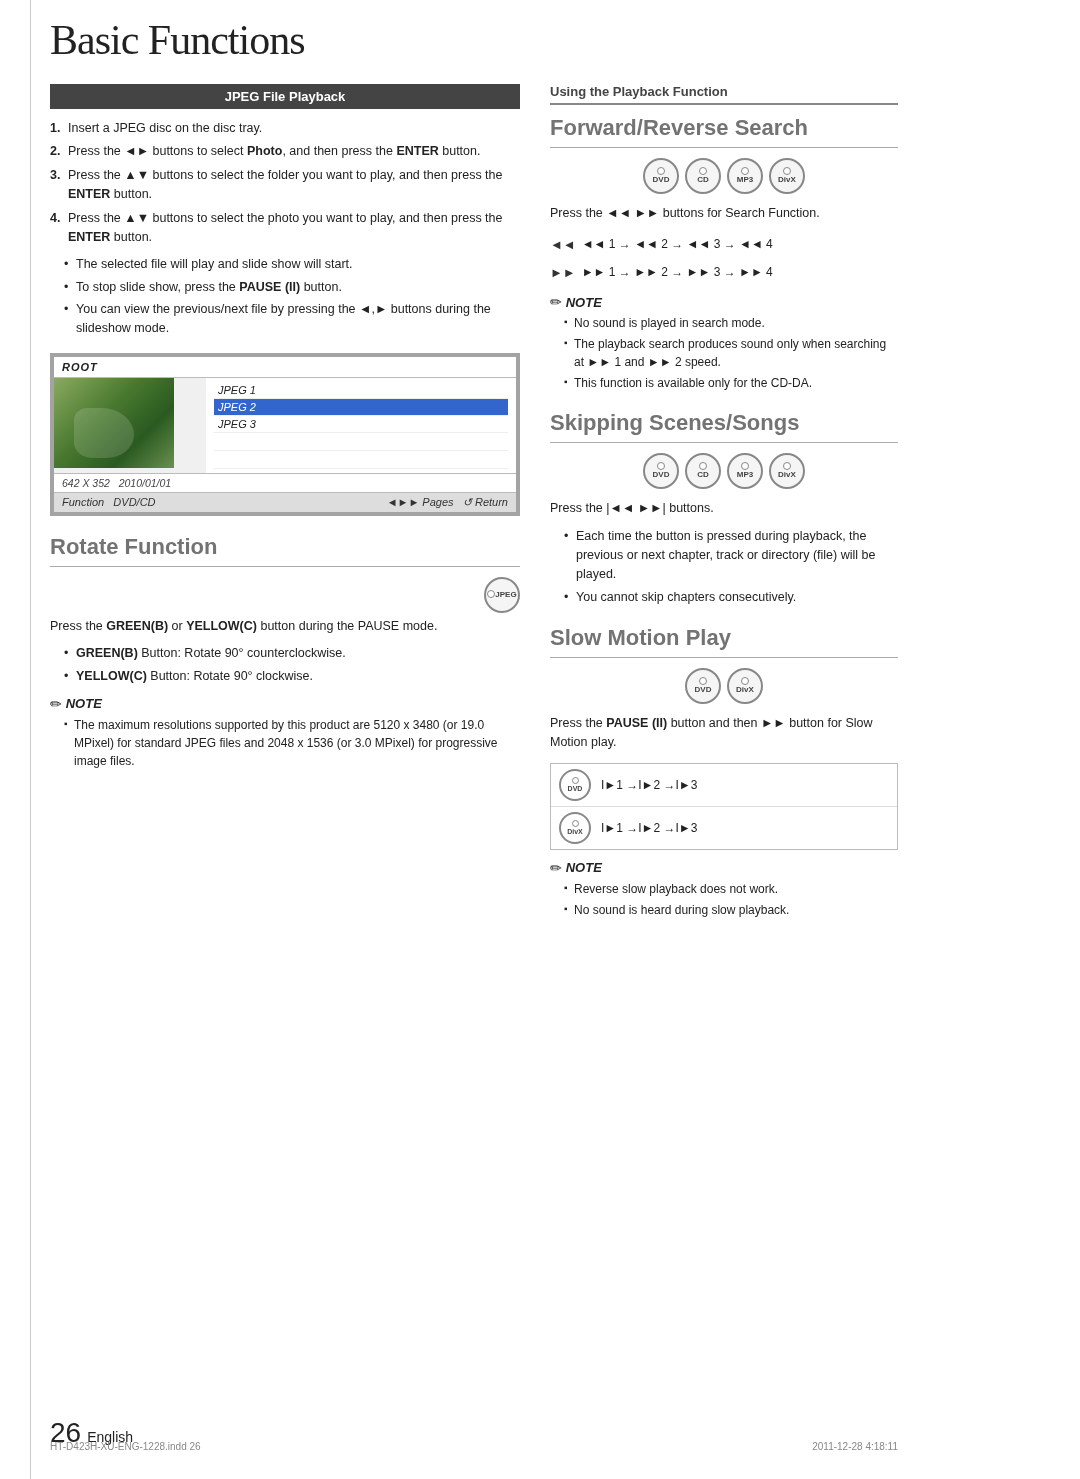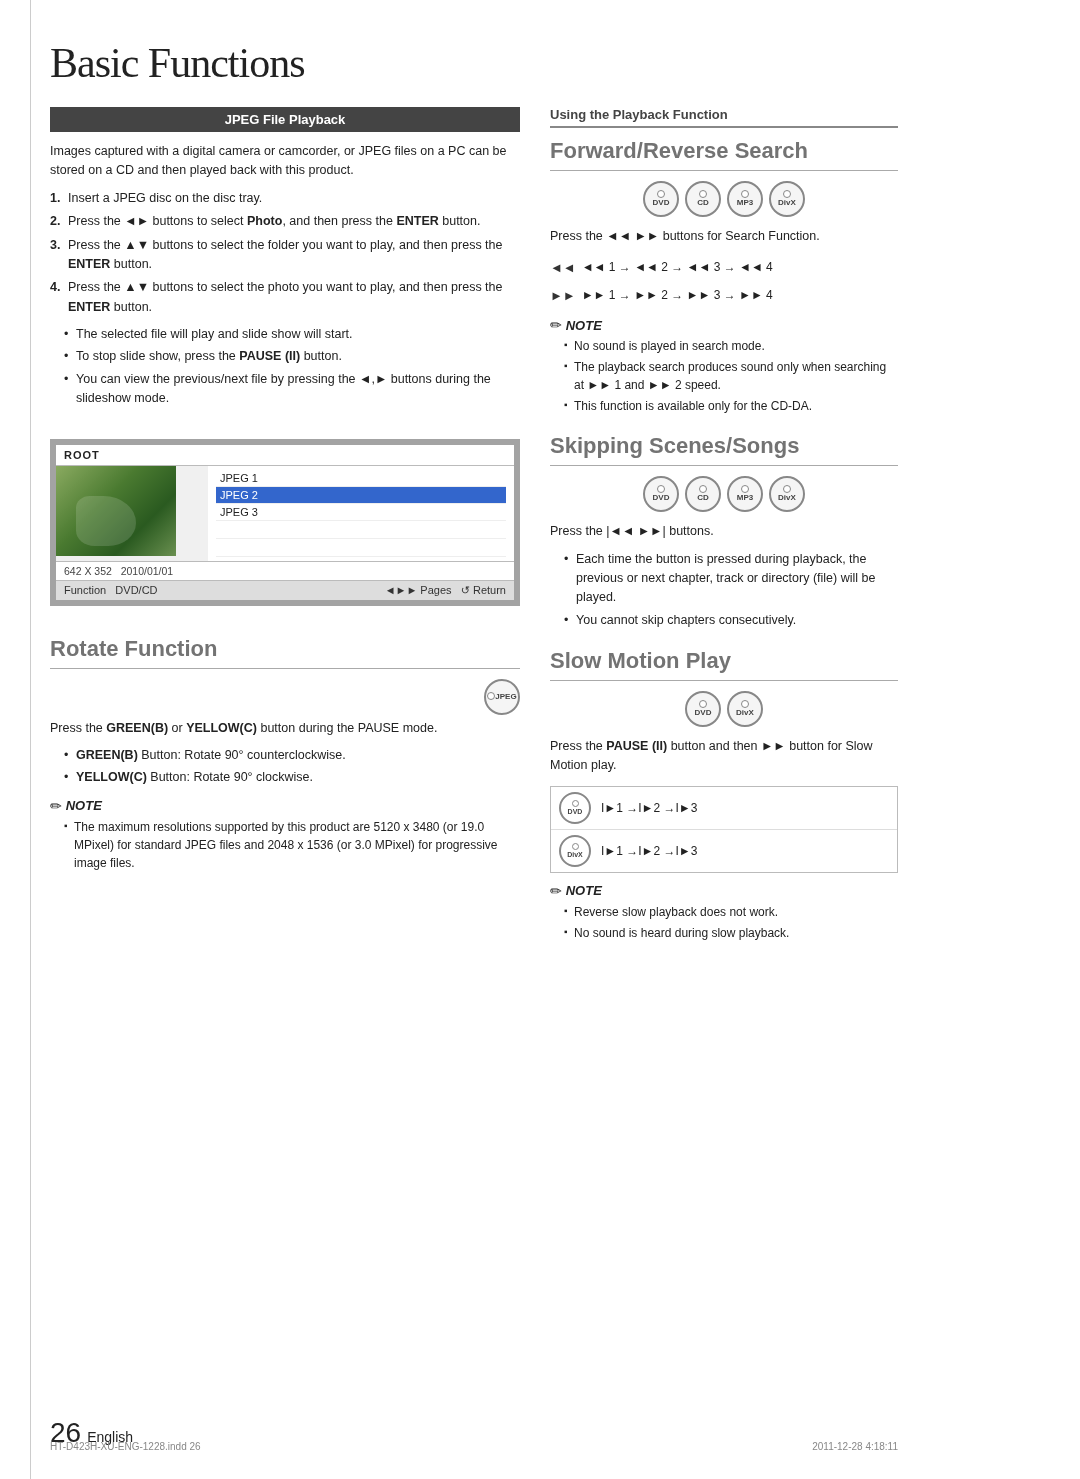--- a/index.html
+++ b/index.html
@@ -8,21 +8,21 @@
       min-height: 1479px;
       background: #fff;
       font-family: Arial, sans-serif;
       font-size: 13px;
       color: #222;
       position: relative;
     }
     .page-container {
       width: 948px;
       min-height: 1479px;
-      padding: 39px 50px 60px 50px;
+      padding: 16px 50px 60px 50px;
       position: relative;
     }
     
     .left-border {
       position: absolute;
       left: 30px;
       top: 0;
       bottom: 0;
       width: 1px;
       background: #ccc;
@@ -116,25 +116,26 @@
       padding-left: 12px;
     }
     .bullet-list li::before {
       content: "•";
       position: absolute;
       left: 0;
     }
 
     
     .screenshot-box {
-      border: 6px solid #a3a3a3;
-      margin: 30px 0;
+      border: 4px solid #a3a3a3;
+      margin: 14px 0;
       padding: 0;
       background: #f0f0f0;
       font-size: 11px;
+      font-style: italic;
     }
     .screenshot-top-bar {
       background: #fff;
       border-bottom: 1px solid #bbb;
       padding: 4px 8px;
       font-size: 11px;
       font-weight: bold;
       letter-spacing: 1px;
     }
     .screenshot-content {
@@ -380,21 +381,20 @@
   <h1 class="page-title">Basic Functions</h1>
 
   <div class="columns">
 
     <div class="col-left">
 
       <div class="section-header-bar">
         <span>JPEG File Playback</span>
       </div>
 
-      <p class="body-text">Images captured with a digital camera or camcorder, or JPEG files on a PC can be stored on a CD and then played back with this product.</p>
 
       <ol class="numbered-list">
         <li>
           <span class="num bold">1.</span>
           <span>Insert a JPEG disc on the disc tray.</span>
         </li>
         <li>
           <span class="num bold">2.</span>
           <span>Press the ◄► buttons to select <strong>Photo</strong>, and then press the <strong>ENTER</strong> button.</span>
         </li>

